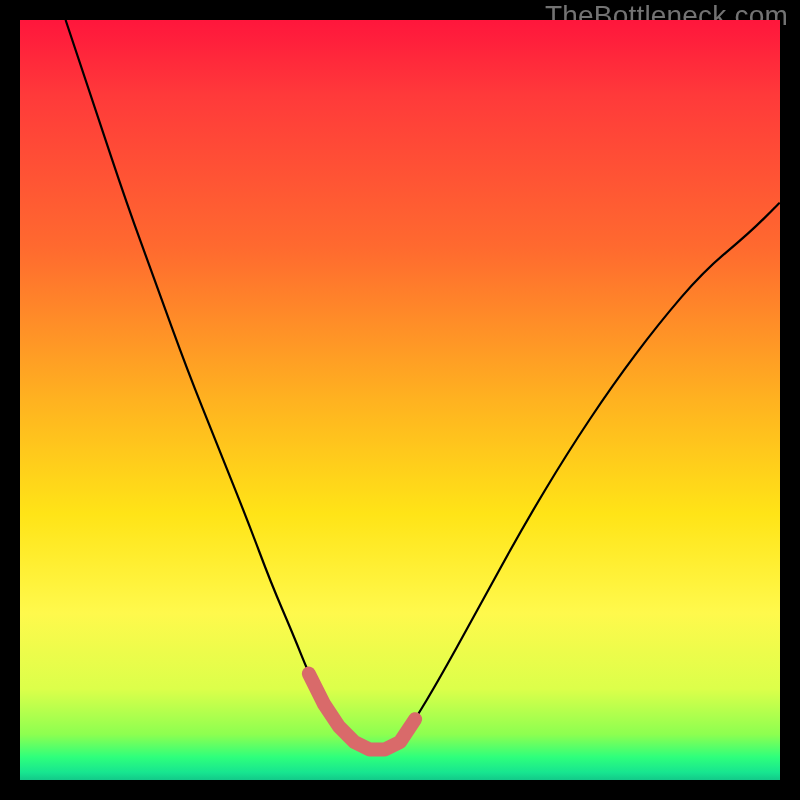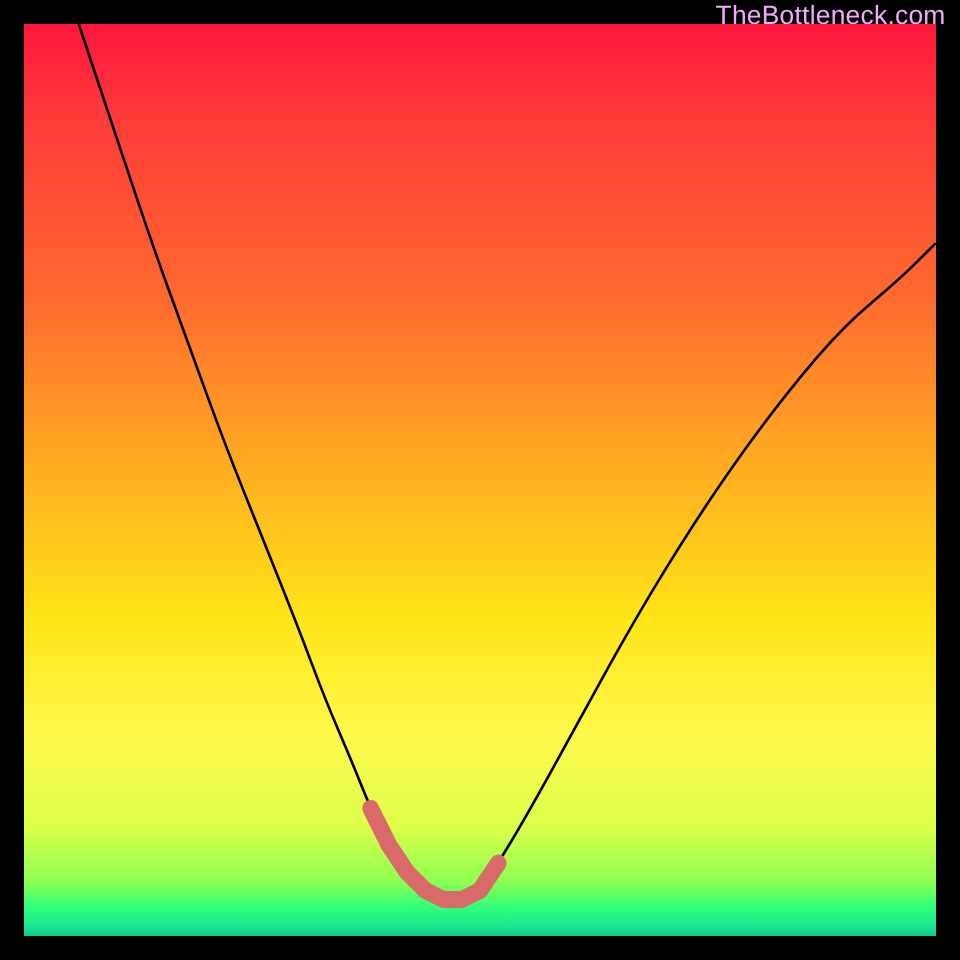--- a/index.html
+++ b/index.html
@@ -37,22 +37,22 @@
       #8dff50 94%,
       #2eff7c 97%,
       #17e590 99%,
       #13c989 100%
     );
   }
   .watermark {
     position: absolute;
     top: 0px;
     right: 12px;
-    color: #f0abfc;
-    font-size: 22px;
+    color: #737373;
+    font-size: 28px;
     font-weight: 500;
     letter-spacing: 0.2px;
     user-select: none;
   }
   svg.curve {
     position: absolute;
     left: 0;
     top: 0;
     width: 760px;
     height: 760px;

